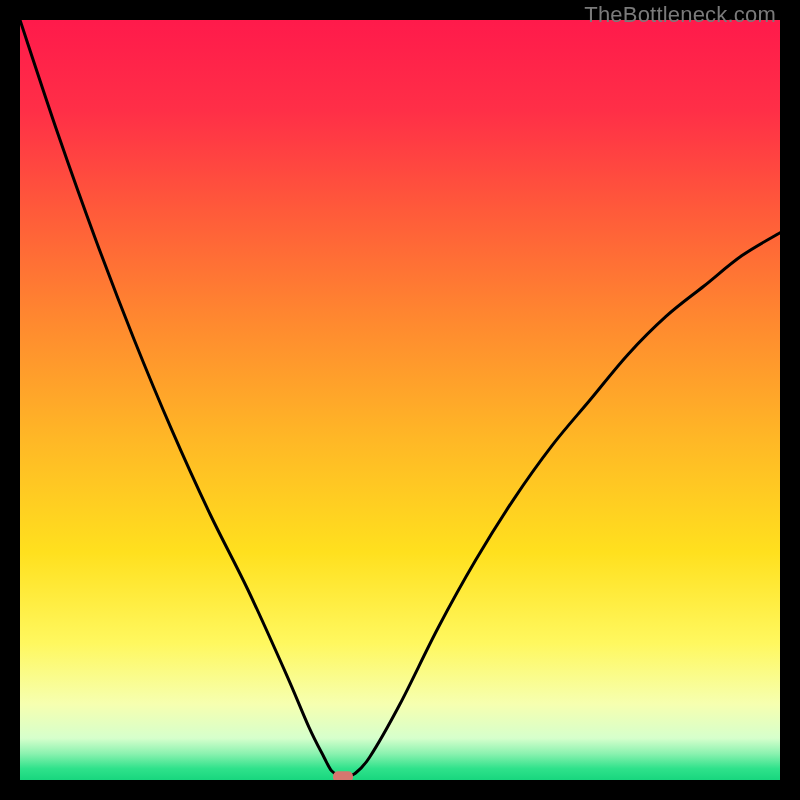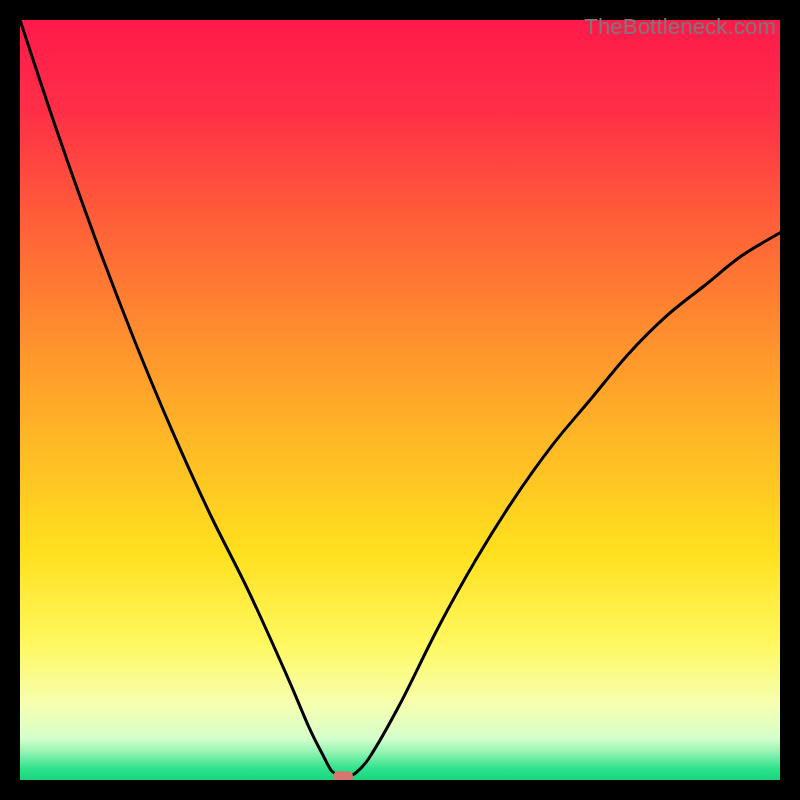--- a/index.html
+++ b/index.html
@@ -21,21 +21,21 @@
   }
   .plot-area {
     position: absolute;
     left: 0;
     top: 0;
     width: 760px;
     height: 760px;
   }
   .watermark {
     position: absolute;
-    top: 14px;
+    top: 2px;
     right: 24px;
     color: #7a7a7a;
     font-size: 22px;
     font-weight: 500;
     letter-spacing: 0.2px;
     user-select: none;
   }
 </style>
 </head>
 <body>

